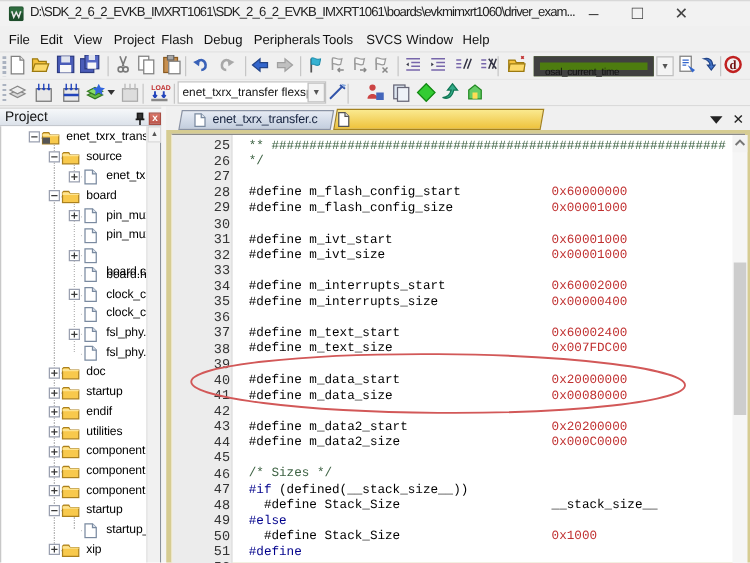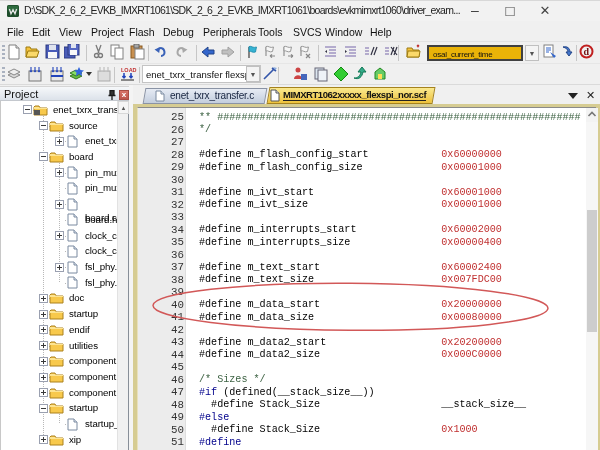--- a/index.html
+++ b/index.html
@@ -154,21 +154,21 @@
       </svg>
       <svg class="abs" style="left:383px;top:3px" width="16" height="16" viewBox="0 0 16 16">
         <path d="M2 4 L6 4 M2 7 L6 7 M2 10 L6 10" stroke="#7766aa" stroke-width="1.1"></path>
         <path d="M8 11 L11 3 M11 11 L14 3 M8 3 L14 11" stroke="#334" stroke-width="1.2"></path>
       </svg>
       <svg class="abs" style="left:406px;top:3px" width="16" height="16" viewBox="0 0 16 16">
         <path d="M1 5 L1 13 L13 13 L13 6 L7 6 L6 4 L1 4 Z" fill="#f5c23c" stroke="#9c7a10"></path>
         <path d="M2 7 L14 7 L13 13 L1 13 Z" fill="#fbd96a" stroke="#9c7a10"></path>
         <path d="M11 1 L13 3 M13 1 L11 3" stroke="#c03030" stroke-width="1.3"></path>
       </svg>
-      <div class="abs" style="left:427px;top:4px;width:96px;height:16px;background:#eab308;border:2px solid #404040;font-size:8px;letter-spacing:-0.25px;color:#111;line-height:15px;padding-left:4px">osal_current_time</div>
+      <div class="abs" style="left:427px;top:4px;width:96px;height:16px;background:#4d7c0f;border:5px solid #404040;font-size:8px;letter-spacing:-0.25px;color:#111;line-height:15px;padding-left:4px">osal_current_time</div>
       <div class="abs" style="left:525px;top:4px;width:14px;height:16px;background:#f4f4f4;border:1px solid #c0c0c0;text-align:center;font-size:7px;color:#555;line-height:15px">▼</div>
       <svg class="abs" style="left:542px;top:3px" width="16" height="16" viewBox="0 0 16 16">
         <rect x="2" y="1" width="9" height="12" fill="#fff" stroke="#808080"></rect>
         <path d="M4 4 L9 4 M4 6 L9 6 M4 8 L7 8" stroke="#3366cc" stroke-width="1"></path>
         <path d="M8 8 L14 12 L12 14 Z" fill="#3366cc"></path>
       </svg>
       <svg class="abs" style="left:559px;top:3px" width="16" height="16" viewBox="0 0 16 16">
         <path d="M4 3 C8 2 11 4 11 8 L13 8 L10 12 L7 8 L9 8 C9 5 7 4 4 3 Z" fill="#4477cc" stroke="#224488"></path>
       </svg>
       <svg class="abs" style="left:579px;top:3px" width="16" height="16" viewBox="0 0 16 16">
@@ -412,21 +412,20 @@
   <svg class="abs" style="left:155px;top:90px" width="10" height="12" viewBox="0 0 10 12">
       <path d="M1 1 L6 1 L9 4 L9 11 L1 11 Z" fill="#fff" stroke="#7a8aa0"></path>
       <path d="M6 1 L6 4 L9 4" fill="#dfe6ef" stroke="#7a8aa0"></path>
     </svg>
   <div class="abs" style="left:170px;top:90px;font-size:10px;letter-spacing:-0.19px;color:#16233f;white-space:nowrap">enet_txrx_transfer.c</div>
   <div class="abs" style="left:268px;top:87px;width:166px;height:17px;background:linear-gradient(#fae98f,#eec23c);border:1px solid #a5821e;transform:skewX(-10deg);"></div>
   <svg class="abs" style="left:270px;top:89px" width="10" height="13" viewBox="0 0 10 13">
       <path d="M1 1 L6 1 L9 4 L9 12 L1 12 Z" fill="#fff" stroke="#555"></path>
       <path d="M6 1 L6 4 L9 4" fill="#e8e8e8" stroke="#555"></path>
     </svg>
-  <div class="abs" style="left:283px;top:89px;font-size:9.5px;letter-spacing:-0.44px;font-weight:bold;color:#111;border-bottom:1px solid #222;white-space:nowrap">MIMXRT1062xxxxx_flexspi_nor.scf</div>
   <div class="abs" style="left:568px;top:93px;width:0;height:0;border-left:5px solid transparent;border-right:5px solid transparent;border-top:6px solid #222;"></div>
   <div class="abs" style="left:586px;top:89px;font-size:11px;color:#222;">✕</div>
   <div id="edit-frame" class="abs">
     <div id="edit-inner" class="abs">
       <div id="gutter" class="abs"></div>
       <pre id="lnums" class="abs">25
 26
 27
 28
 29

